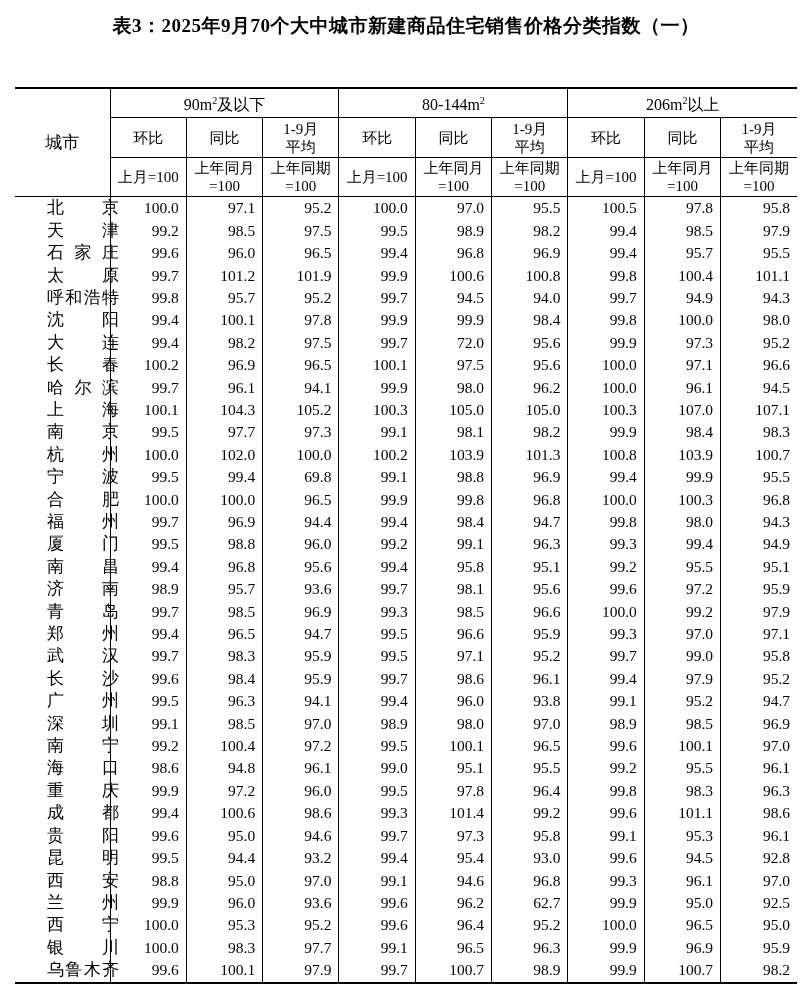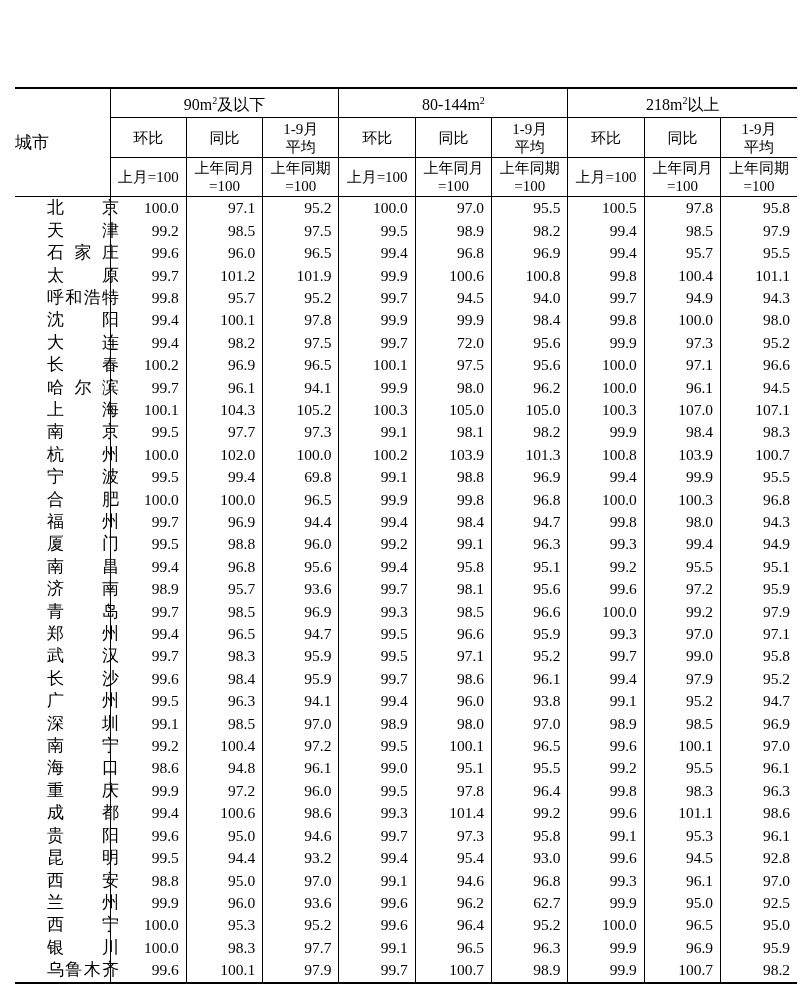--- a/index.html
+++ b/index.html
@@ -43,21 +43,21 @@
   th, td {
     padding: 0;
     font-weight: normal;
     vertical-align: middle;
   }
   
   th.city-h {
     border-right: 1px solid #000;
     border-bottom: 1px solid #000;
     font-size: 17px;
-    text-align: left;
+    text-align: center;
   }
   tr.r1 th.group {
     border-left: 1px solid #000;
     border-bottom: 1px solid #000;
     height: 22px;
     font-size: 16px;
     text-align: center;
     line-height: 24px;
   }
   tr.r1 th.group sup { font-size: 10px; }
@@ -92,41 +92,42 @@
     font-size: 15.5px;
     height: 22.4px;
     line-height: 22.4px;
     font-family: "Liberation Serif", serif;
   }
 </style>
 </head>
 <body>
 
 <div class="page">
+  <h1 class="title">表3：2025年9月70个大中城市新建商品住宅销售价格分类指数（一）</h1>
 
   <div class="tablewrap">
     <table class="idx">
       <colgroup>
         <col class="c-city">
         <col class="c-num">
           <col class="c-num">
           <col class="c-num">
         <col class="c-num">
           <col class="c-num">
           <col class="c-num">
         <col class="c-num">
           <col class="c-num">
           <col class="c-num">
       </colgroup>
       <thead>
         <tr class="r1">
           <th class="city-h" rowspan="3">城市</th>
           <th class="group" colspan="3"><span>90m</span><sup>2</sup><span>及以下</span></th>
           <th class="group" colspan="3"><span>80-144m</span><sup>2</sup><span></span></th>
-          <th class="group" colspan="3"><span>218m</span><sup>2</sup><span>以上</span></th>
+          <th class="group" colspan="3"><span>206m</span><sup>2</sup><span>以上</span></th>
         </tr>
         <tr class="r2">
           <th>环比</th>
           <th>同比</th>
           <th>1-9月
 平均</th>
           <th>环比</th>
           <th>同比</th>
           <th>1-9月
 平均</th>

